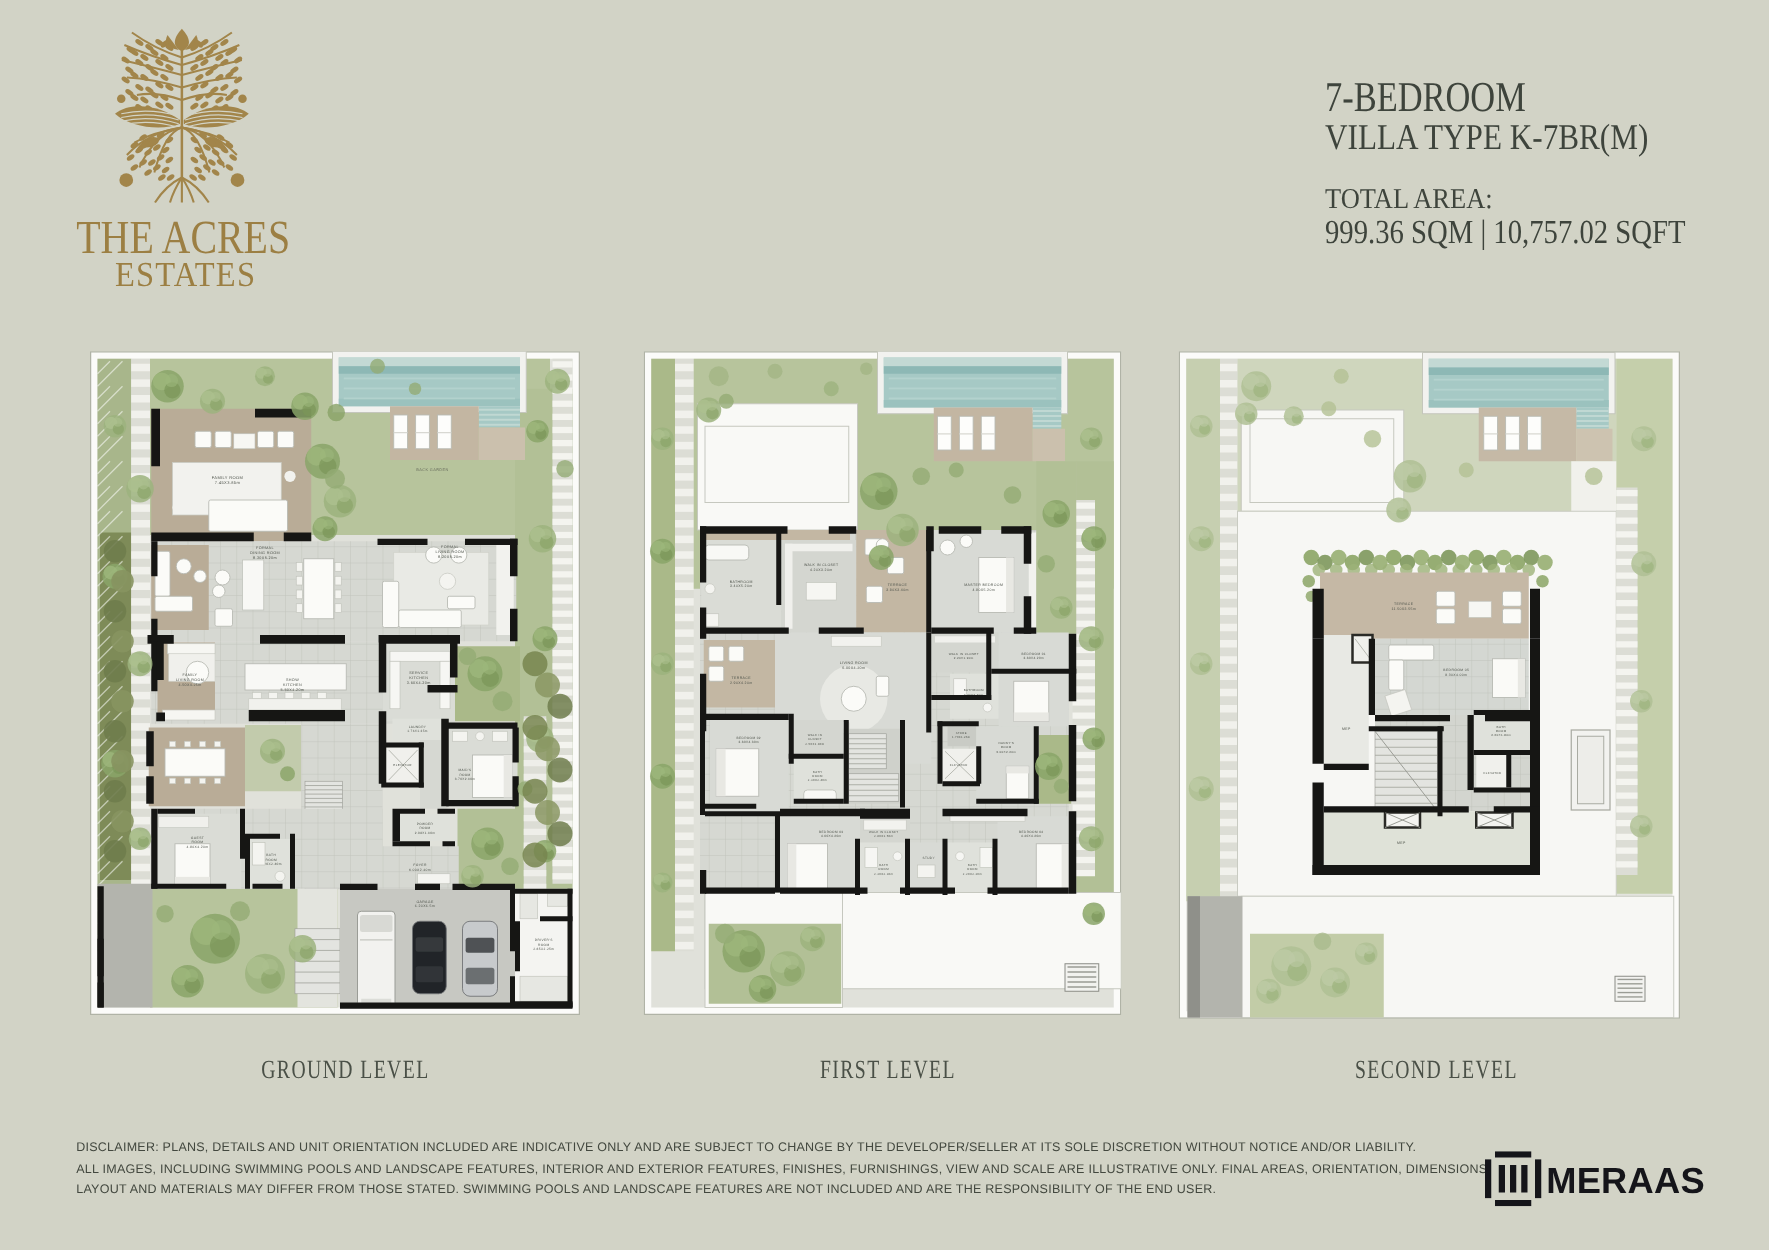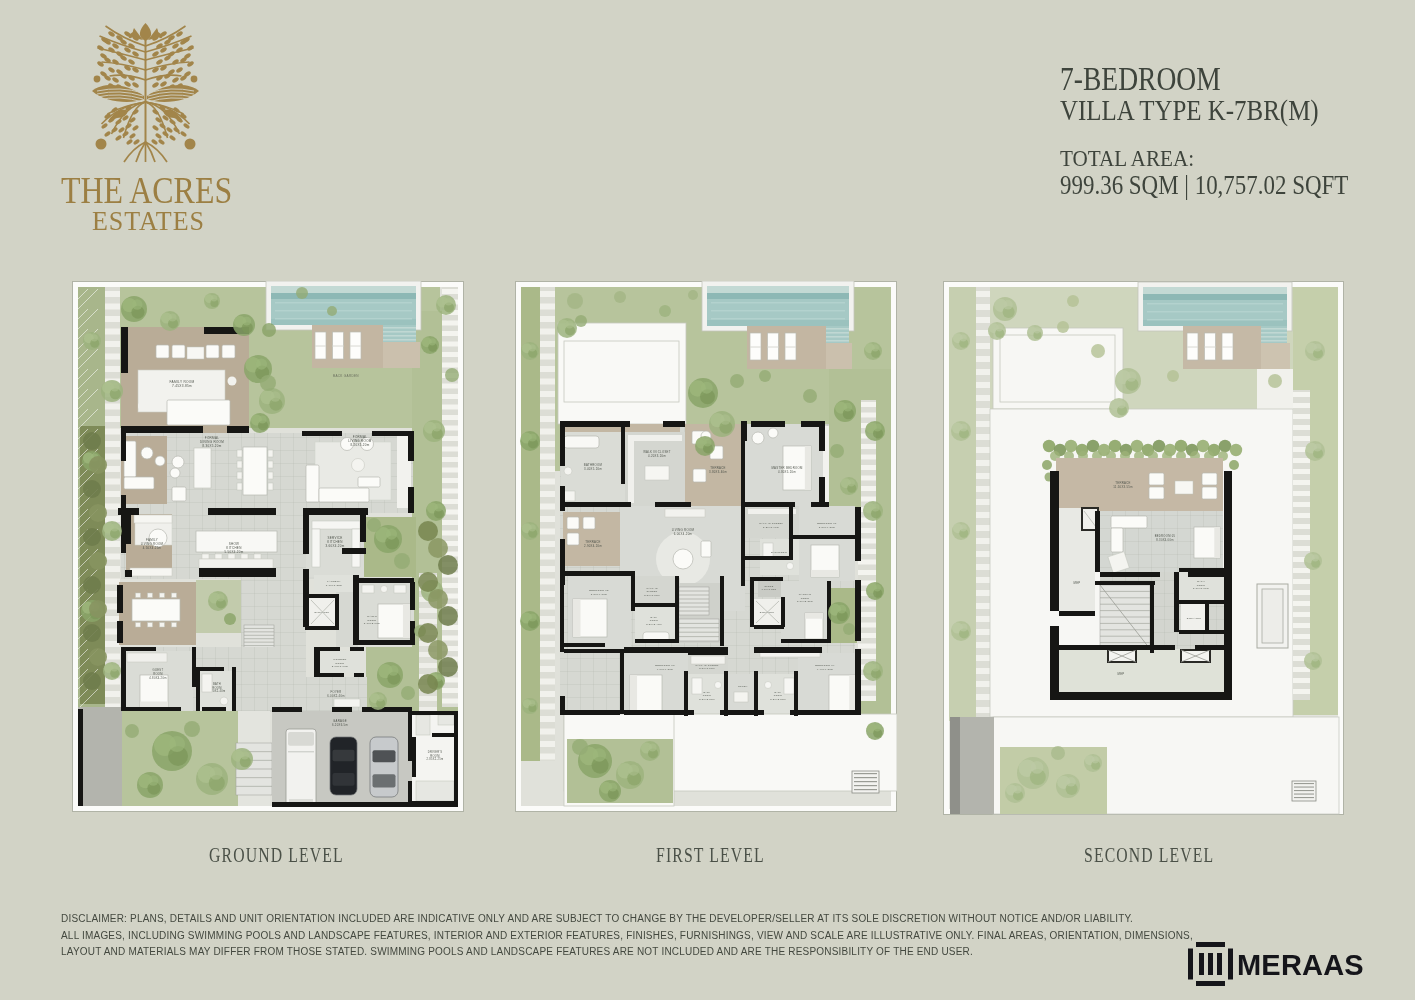--- a/index.html
+++ b/index.html
@@ -1427,21 +1427,21 @@
 <div class="caption" style="left:656px;">FIRST LEVEL</div>
 
 <div class="caption" style="left:1084px;">SECOND LEVEL</div>
 
 <div id="disclaimer">
 DISCLAIMER: PLANS, DETAILS AND UNIT ORIENTATION INCLUDED ARE INDICATIVE ONLY AND ARE SUBJECT TO CHANGE BY THE DEVELOPER/SELLER AT ITS SOLE DISCRETION WITHOUT NOTICE AND/OR LIABILITY.<br>
 ALL IMAGES, INCLUDING SWIMMING POOLS AND LANDSCAPE FEATURES, INTERIOR AND EXTERIOR FEATURES, FINISHES, FURNISHINGS, VIEW AND SCALE ARE ILLUSTRATIVE ONLY. FINAL AREAS, ORIENTATION, DIMENSIONS,<br>
 LAYOUT AND MATERIALS MAY DIFFER FROM THOSE STATED. SWIMMING POOLS AND LANDSCAPE FEATURES ARE NOT INCLUDED AND ARE THE RESPONSIBILITY OF THE END USER.
 </div>
 
-<div id="meraas" style="position:absolute;left:1188px;top:942px;text-align:right;">
+<div id="meraas" style="position:absolute;left:1188px;top:921px;text-align:right;">
 <svg width="180" height="44" viewBox="0 0 180 44">
   <g fill="#15151a">
     <rect x="0" y="6.5" width="5" height="31"></rect>
     <rect x="8" y="0" width="29" height="5"></rect>
     <rect x="11" y="11" width="5" height="22"></rect>
     <rect x="20" y="11" width="5" height="22"></rect>
     <rect x="29" y="11" width="5" height="22"></rect>
     <rect x="40" y="6.5" width="5" height="31"></rect>
     <rect x="8" y="39" width="29" height="5"></rect>
   </g>

